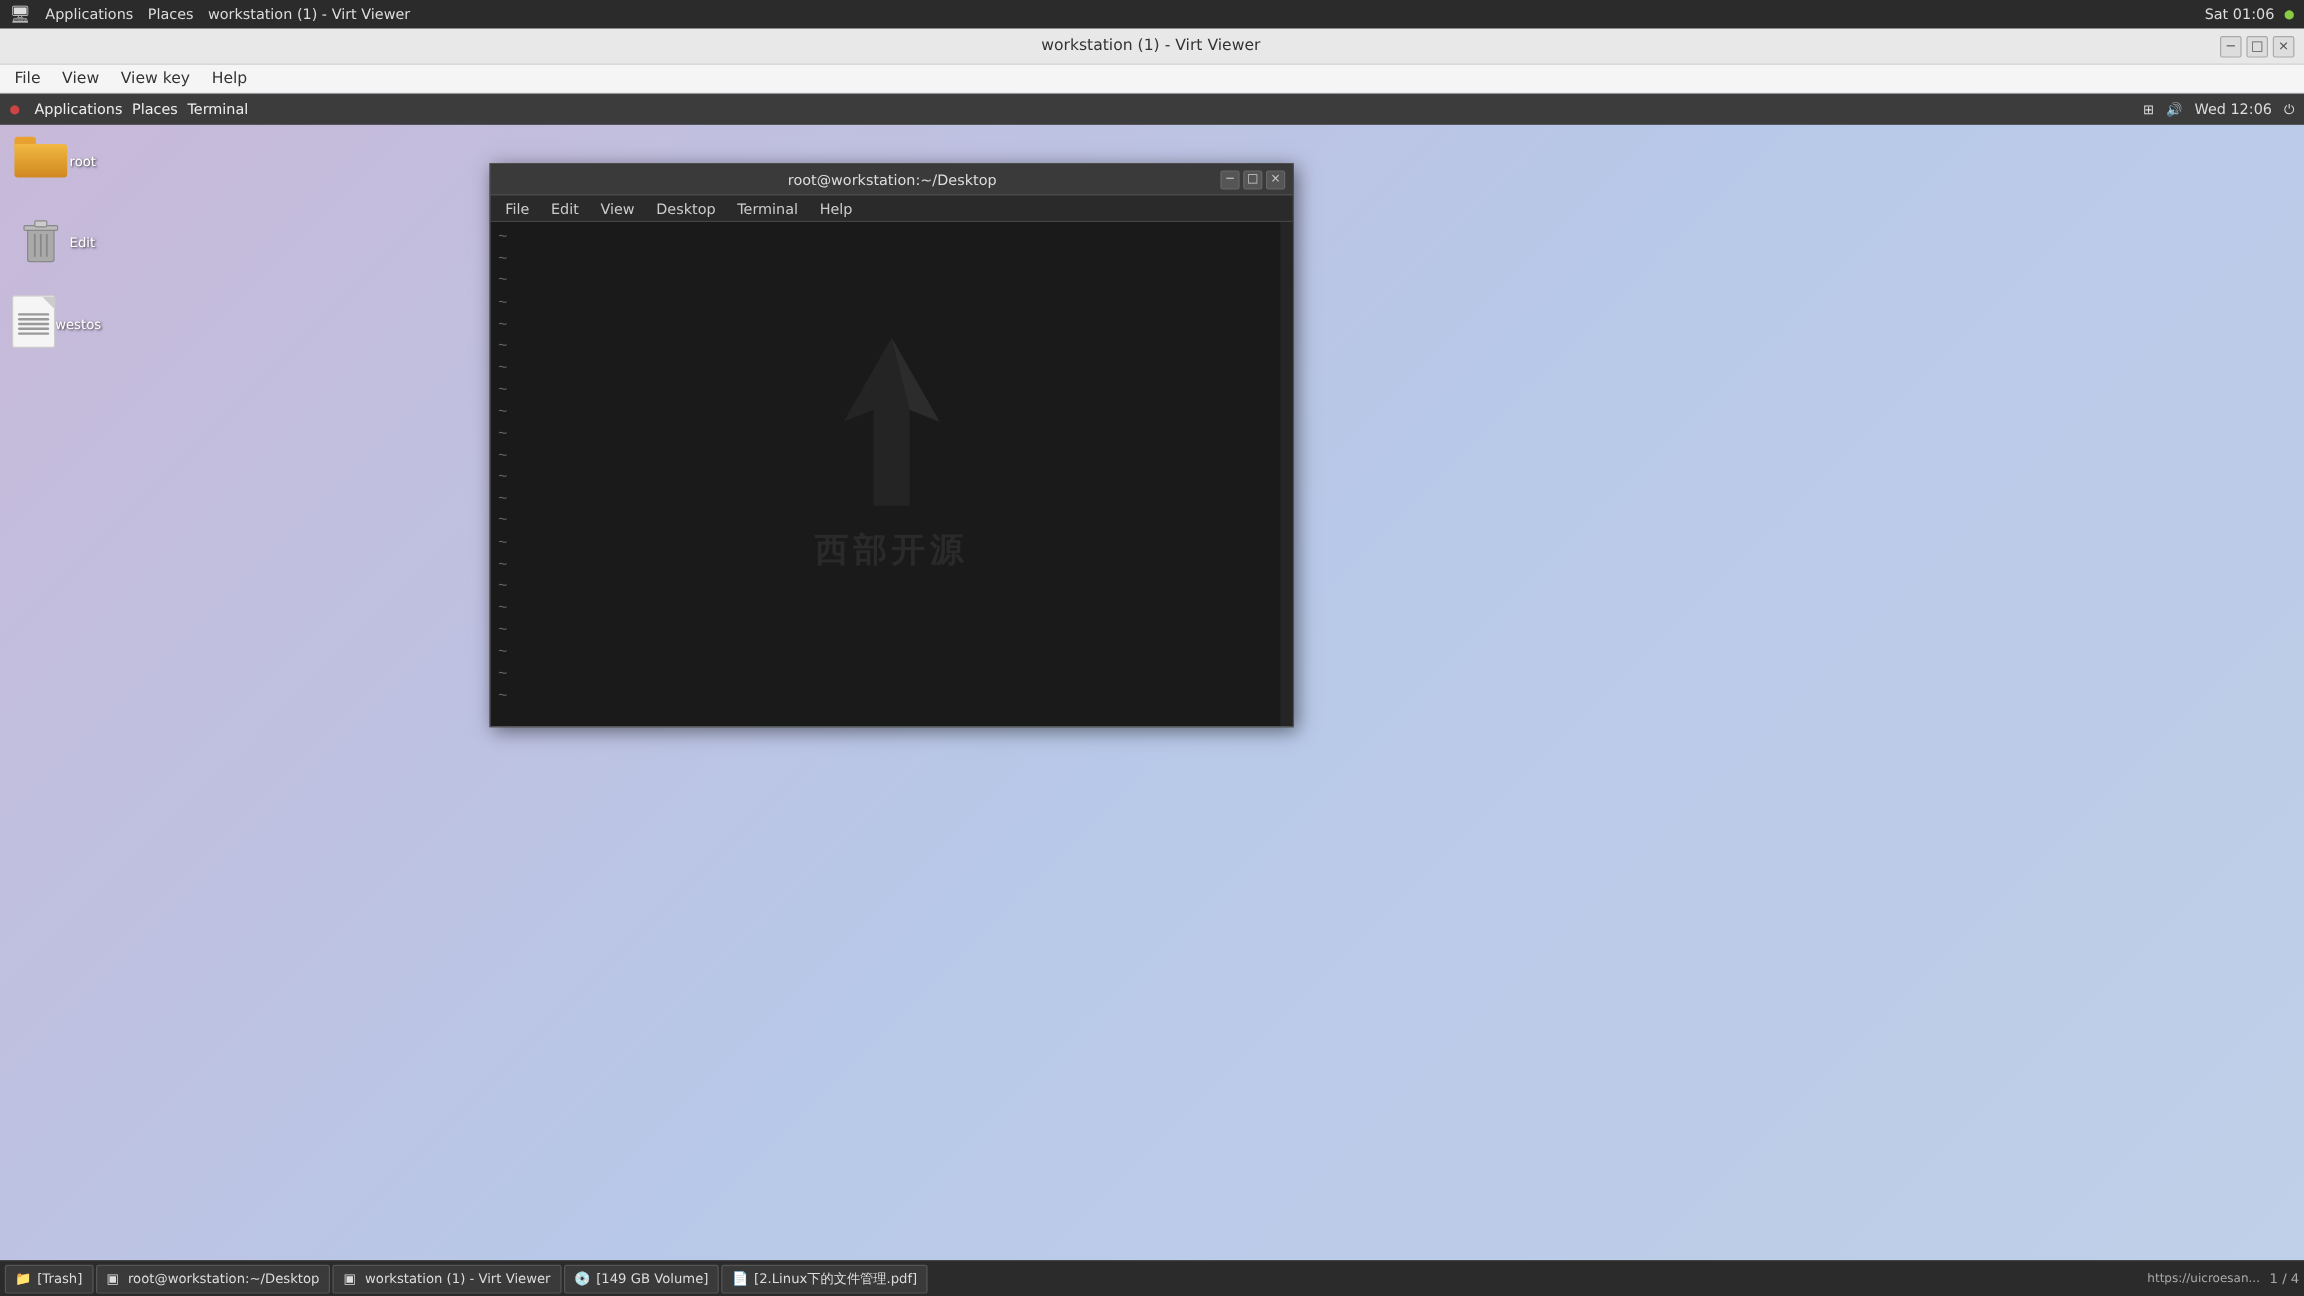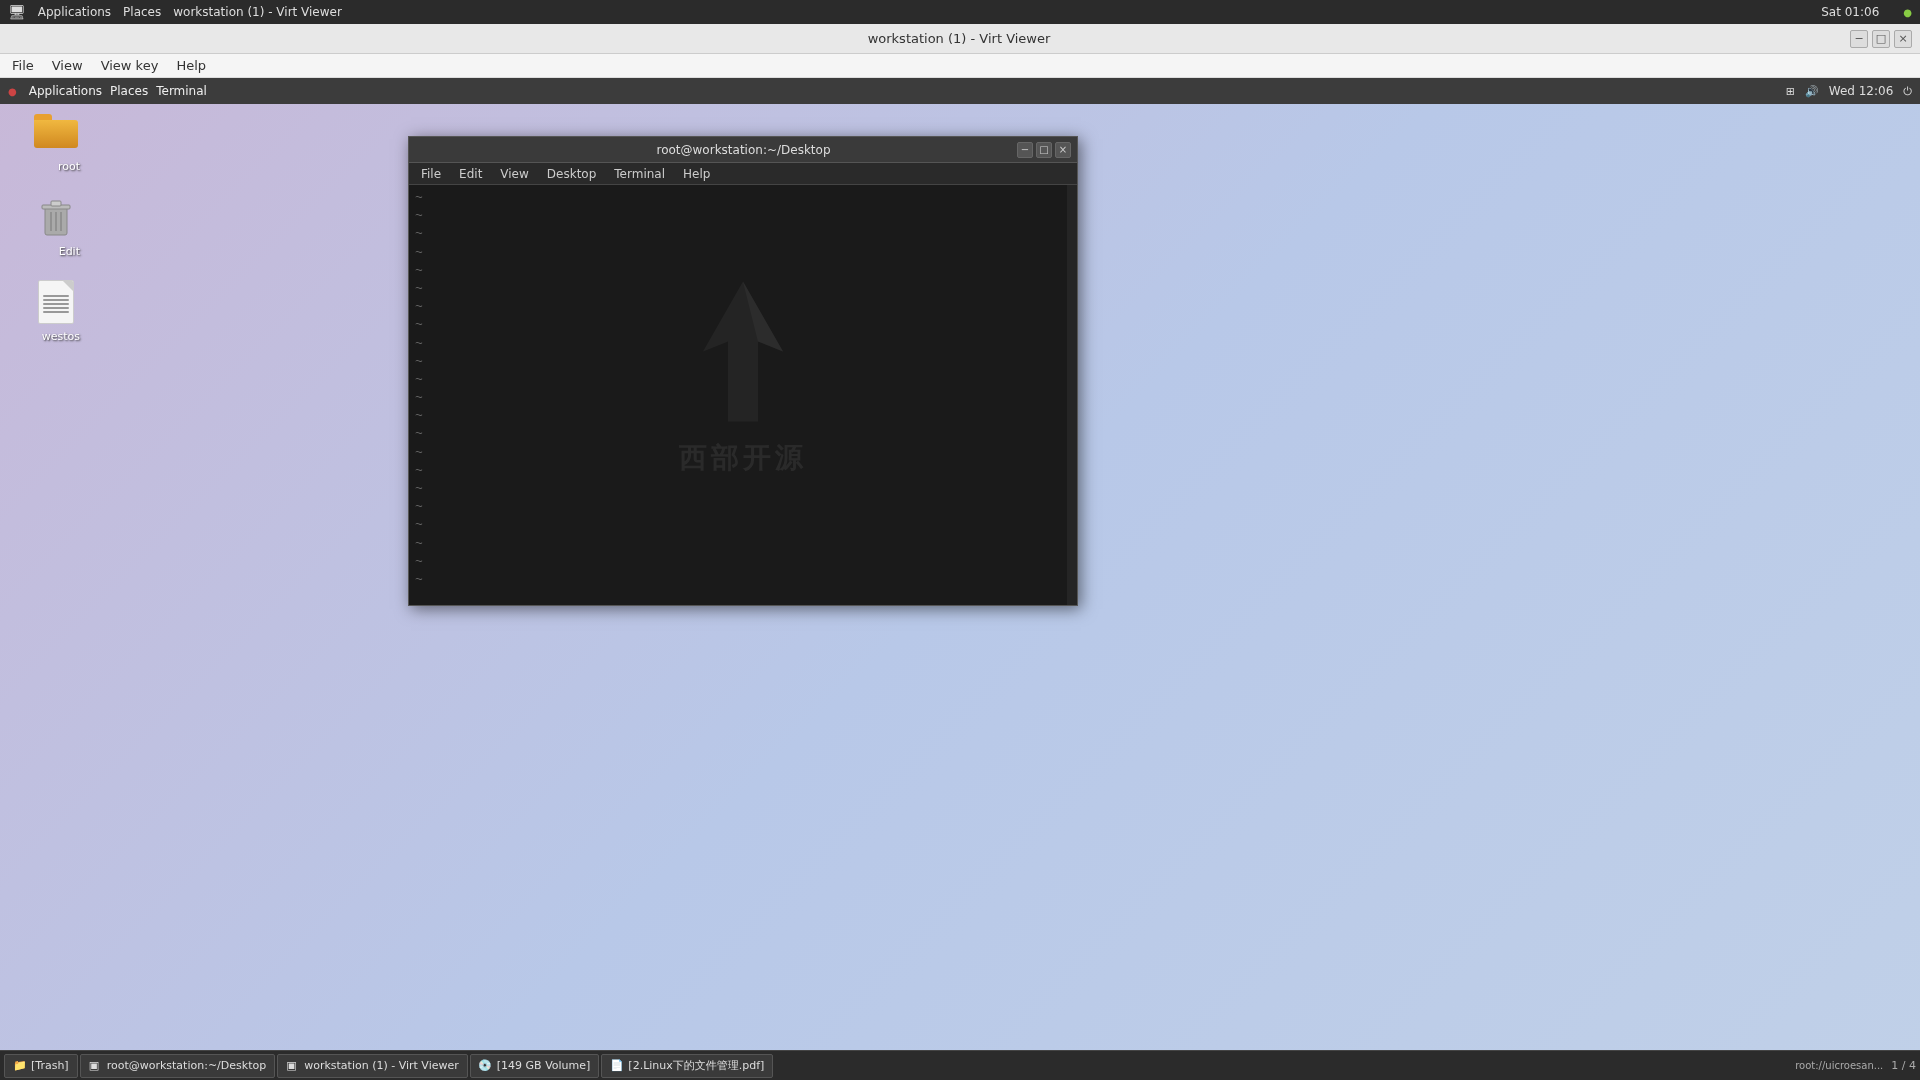--- a/index.html
+++ b/index.html
@@ -11,21 +11,21 @@
       height: 24px;
       background: #2b2b2b;
       display: flex;
       align-items: center;
       justify-content: space-between;
       padding: 0 8px;
       color: #ddd;
       font-size: 12px;
     }
     #host-topbar-left { display: flex; align-items: center; gap: 12px; }
-    #host-topbar-right { display: flex; align-items: center; gap: 24px; }
+    #host-topbar-right { display: flex; align-items: center; gap: 8px; }
 
     
     #virt-viewer {
       width: 100%;
       height: calc(1080px - 24px);
       display: flex;
       flex-direction: column;
       background: #f0f0f0;
     }
 
@@ -97,22 +97,22 @@
     #desktop-icons {
       position: absolute;
       top: 30px;
       left: 10px;
       display: flex;
       flex-direction: column;
       gap: 20px;
     }
     .desktop-icon {
       display: flex;
-      flex-direction: column;
-      align-items: flex-end;
+      flex-direction: row;
+      align-items: center;
       width: 70px;
       cursor: pointer;
     }
     .desktop-icon .icon-img {
       width: 48px;
       height: 48px;
       display: flex;
       align-items: center;
       justify-content: center;
     }
@@ -486,19 +486,19 @@
       </div>
       <div class="taskbar-item">
         <span class="taskbar-icon">💿</span>
         <span>[149 GB Volume]</span>
       </div>
       <div class="taskbar-item">
         <span class="taskbar-icon">📄</span>
         <span>[2.Linux下的文件管理.pdf]</span>
       </div>
       <div class="taskbar-right">
-        <span style="font-size:10px;color:#aaa;">root://uicroesan...</span>
+        <span style="font-size:10px;color:#aaa;">https://uicroesan...</span>
         <span style="color:#aaa;">1 / 4</span>
       </div>
     </div>
 
   </div>
 </div>
 
 </body></html>

